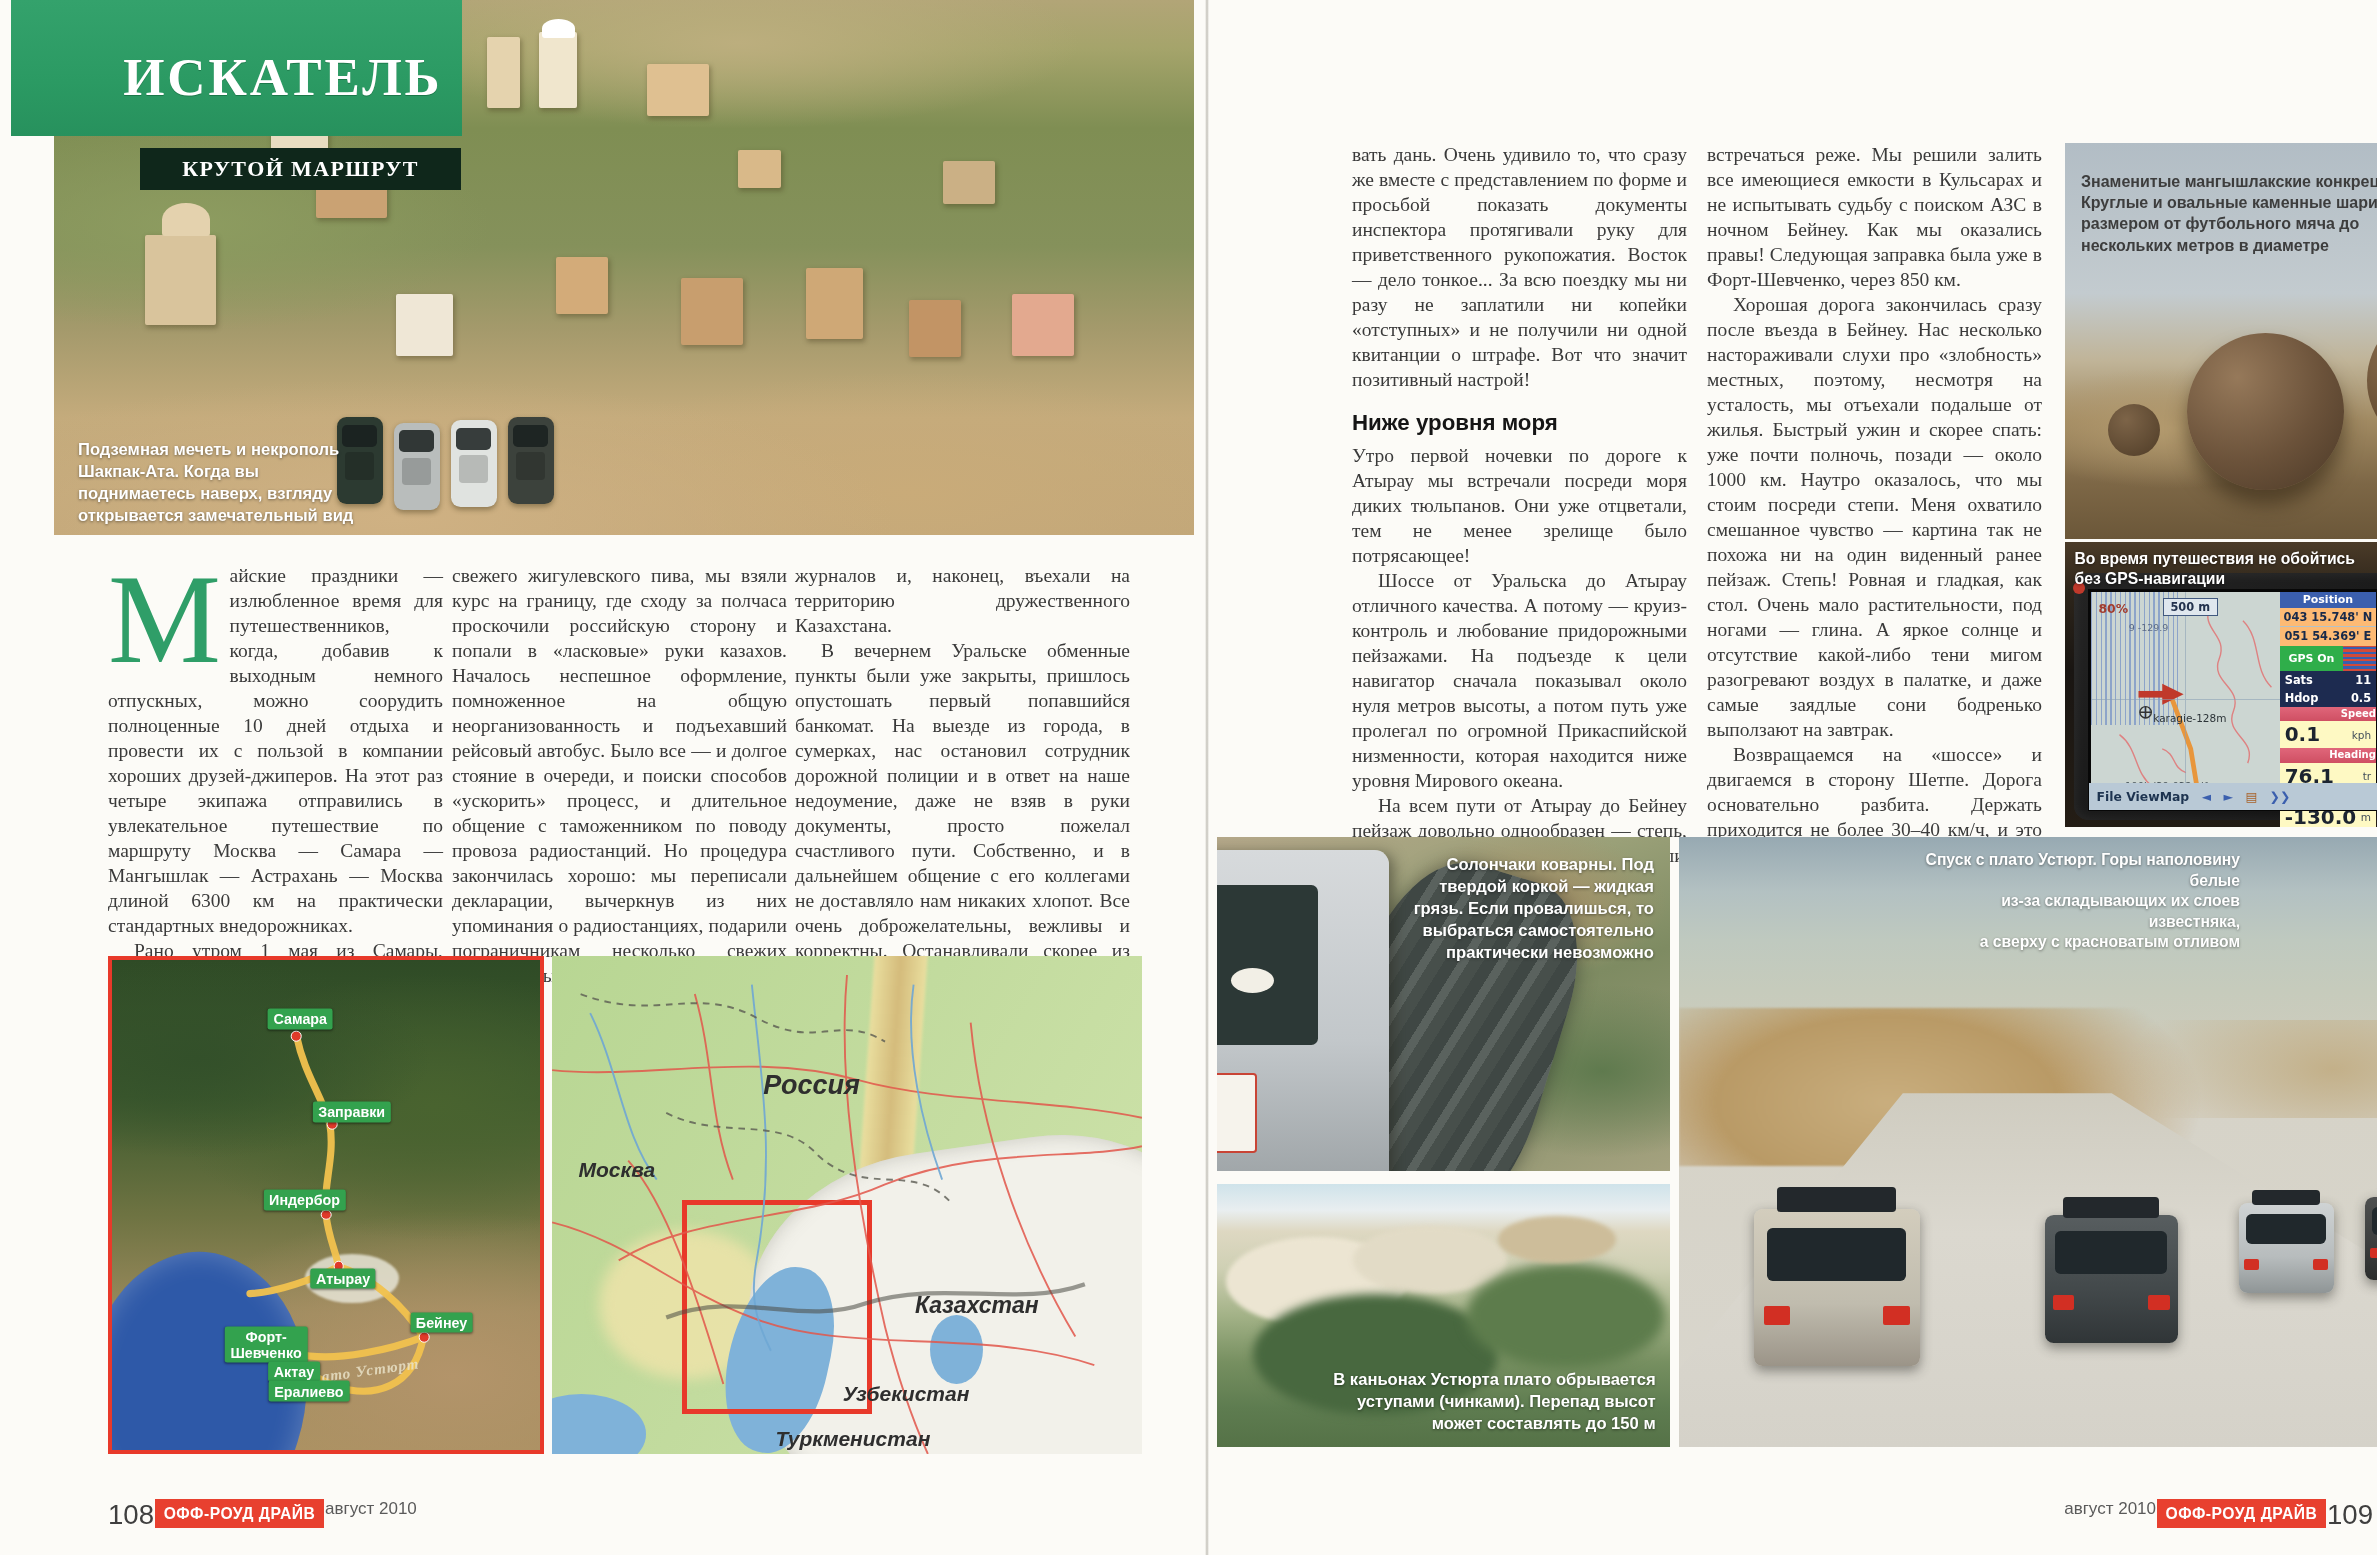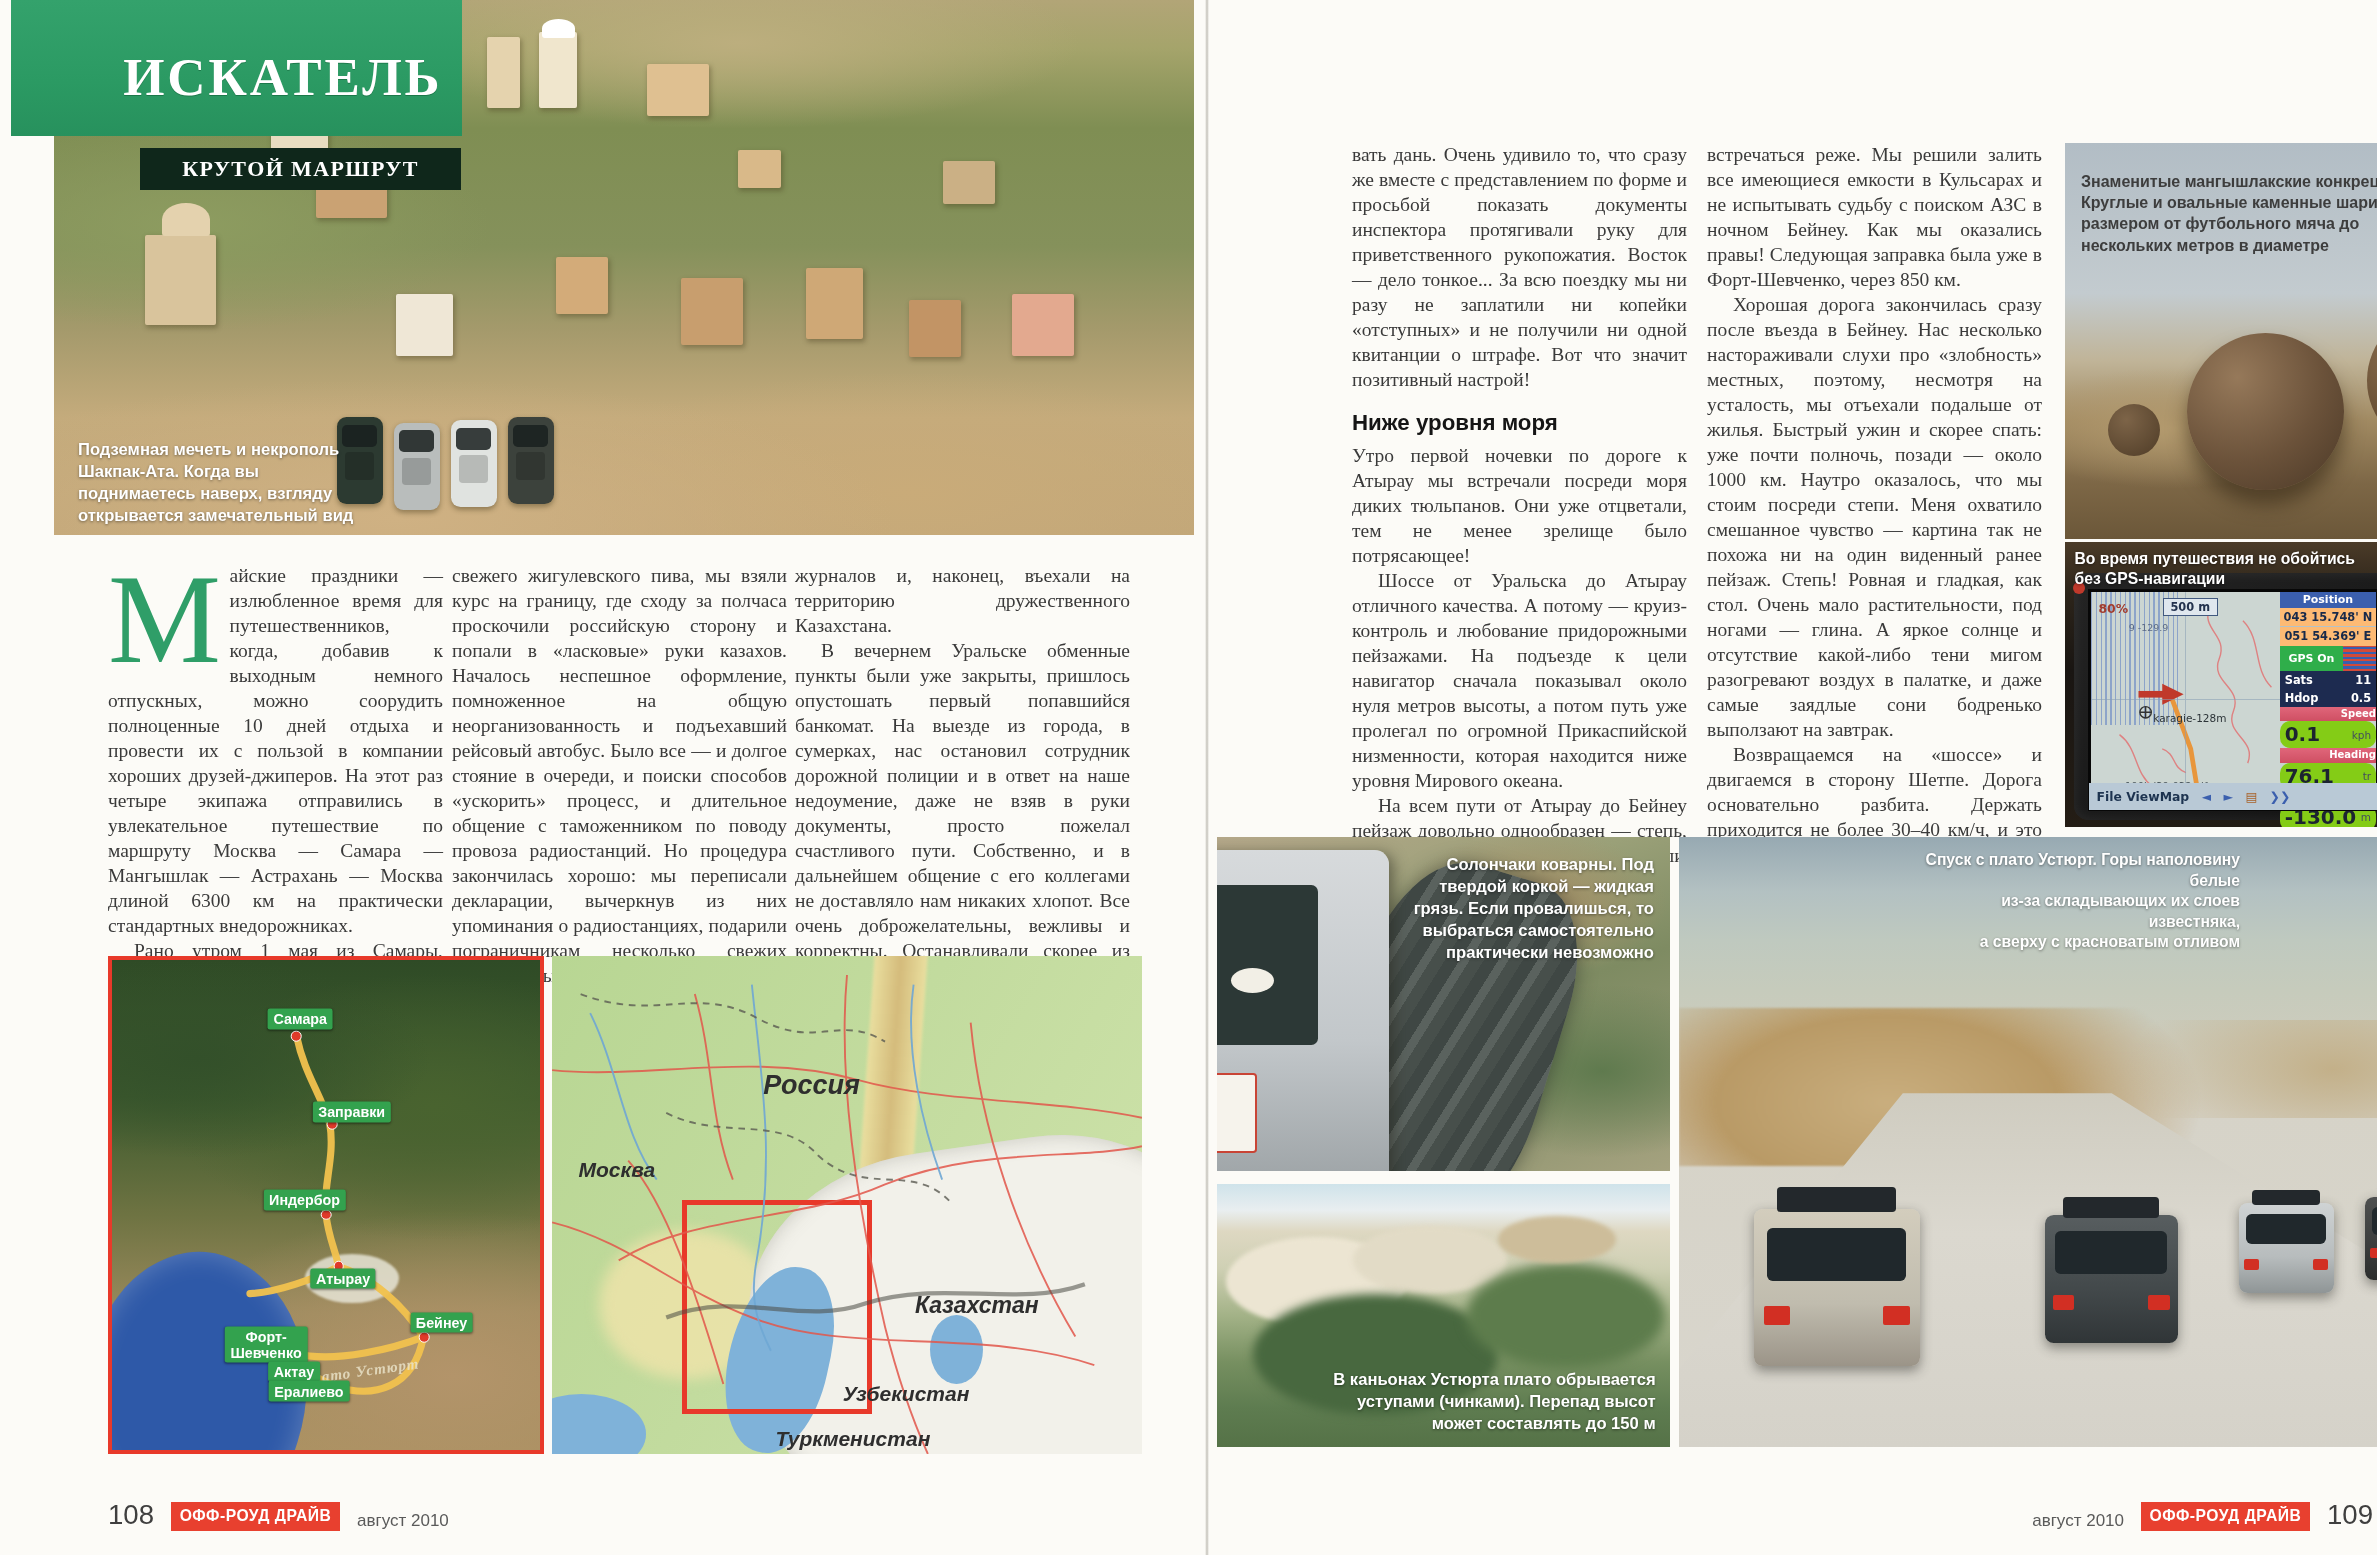--- a/index.html
+++ b/index.html
@@ -46,21 +46,21 @@
   #region-map{left:552px;width:590px;background:linear-gradient(120deg,#b8d693 0%,#c2db9e 45%,#cfe3ab 100%);}
   .kz-white{position:absolute;left:34%;top:38%;width:80%;height:75%;background:#f2f1ea;border-radius:40% 35% 30% 45%;transform:rotate(-8deg);box-shadow:inset 0 0 19px rgba(120,120,110,.35);}
   .ural-band{position:absolute;left:53%;top:-5%;width:9%;height:65%;background:linear-gradient(90deg,rgba(238,224,160,.9),rgba(214,184,120,.9),rgba(238,224,160,.9));transform:rotate(4deg);filter:blur(1.4px);}
   .steppe-tan{position:absolute;left:8%;top:55%;width:30%;height:30%;background:rgba(240,228,170,.8);border-radius:50%;filter:blur(6.7px);}
   .sea-casp{position:absolute;left:30%;top:62%;width:17%;height:38%;background:#7fb2d9;border-radius:55% 45% 50% 50%;transform:rotate(12deg);}
   .sea-aral{position:absolute;left:64%;top:72%;width:9%;height:14%;background:#7fb2d9;border-radius:50%;}
   .sea-black{position:absolute;left:-6%;top:88%;width:22%;height:16%;background:#7fb2d9;border-radius:50%;}
   .red-rect{position:absolute;left:22%;top:49%;width:30.5%;height:41%;border:5.2px solid #e8392a;}
   .geo-label{position:absolute;transform:translate(-50%,-50%);font:italic 700 22px "Liberation Sans",sans-serif;color:#2e2e2e;white-space:nowrap;z-index:4;}
   
-  .footer{position:absolute;top:1499px;display:flex;align-items:flex-end;gap:17px;font-family:"Liberation Sans",sans-serif;}
+  .footer{position:absolute;top:1499px;display:flex;align-items:flex-start;gap:1px;font-family:"Liberation Sans",sans-serif;}
   .pageno{font:400 27.6px "Liberation Sans",sans-serif;color:#3f3f3f;}
   .brand-badge{background:#e8402f;color:#fff;font:700 15.7px "Liberation Sans",sans-serif;padding:5.7px 8.6px;letter-spacing:0.5px;}
   .issue{font:400 17px "Liberation Sans",sans-serif;color:#5a5a5a;}
   
   .concretions{left:2065px;top:143px;width:360px;height:396px;background:
     radial-gradient(238px 86px at 30% 72%,#b39a6e 0%,rgba(179,154,110,0) 70%),
     linear-gradient(180deg,#b2bdc5 0%,#c3cbcf 38%,#c0b498 55%,#a18a62 70%,#7d6746 86%,#6b5739 100%);}
   .boulder{position:absolute;border-radius:50%;}
   .concr-cap{position:absolute;left:16px;top:27.6px;color:#3d3d3d;font:700 16px/21.4px "Liberation Sans",sans-serif;white-space:pre-line;text-shadow:none;}
   .gps-photo{left:2065px;top:542px;width:360px;height:285px;background:linear-gradient(180deg,#4b3b28 0%,#2c241a 18%,#191512 45%,#241d15 100%);}
@@ -75,21 +75,21 @@
   .mapfile{position:absolute;left:18%;top:88%;color:#4c585e;font:400 10px "DejaVu Sans",sans-serif;}
   .gpanel{width:96px;height:100%;display:flex;flex-direction:column;font-family:"DejaVu Sans",sans-serif;}
   .grow{display:flex;justify-content:space-between;align-items:center;padding:1px 4.8px;}
   .ghead{background:#3b5fae;color:#fff;font:700 11px/16px "DejaVu Sans",sans-serif;text-align:center;}
   .gcoords{background:#fdba74;color:#17294a;font:700 11.4px/14.7px "DejaVu Sans",sans-serif;text-align:center;padding:1.9px 0;}
   .gpson{display:flex;height:25px;}
   .gpson .on{background:#2fae4a;color:#fff;font:700 11px/25px "DejaVu Sans",sans-serif;flex:1;text-align:center;}
   .gpson .sig{width:33px;background:repeating-linear-gradient(0deg,#d24a3a 0 2.4px,#3b5fae 2.4px 4.8px);}
   .gnavy{background:#1d2b50;color:#fff;font:700 11.4px/16px "DejaVu Sans",sans-serif;}
   .gpink{background:linear-gradient(180deg,#e0667a,#cf4f63);color:#fff;font:700 10px/14.3px "DejaVu Sans",sans-serif;text-align:right;}
-  .gval{background:#84cc16;color:#1c2430;border-radius:10px;}
+  .gval{background:#fef9c3;color:#1c2430;}
   .gval .big{font:700 20px/25px "DejaVu Sans",sans-serif;}
   .gval .unit{font:400 10.5px "DejaVu Sans",sans-serif;color:#44505c;}
   .gtoolbar{position:absolute;left:14.3px;bottom:9.5px;width:285px;height:27px;background:#b9c9d6;border:1.4px solid #070707;border-top:none;display:flex;align-items:center;gap:12.4px;padding:0 7.6px;color:#1d3350;font:700 12.4px "DejaVu Sans",sans-serif;}
   .redled{position:absolute;left:-1px;top:8.6px;width:12.4px;height:12.4px;border-radius:50%;background:#c0392b;}
   .mud{left:1217px;top:837px;width:453px;height:334px;background:
     radial-gradient(190px 105px at 70% 20%,#a78f66 0%,rgba(167,143,102,0) 70%),
     radial-gradient(238px 124px at 85% 70%,#5f7a4e 0%,rgba(95,122,78,0) 70%),
     linear-gradient(160deg,#b5a88a 0%,#9aa078 30%,#7e8b62 55%,#8f9570 78%,#a5a27f 100%);}
   .mudrut{position:absolute;left:28%;top:8%;width:46%;height:110%;background:
      repeating-linear-gradient(105deg,#3f4744 0 12.4px,#5a625e 12.4px 21px,#474f4b 21px 33px);transform:rotate(17deg);border-radius:38% 30% 40% 30%;box-shadow:0 0 19px rgba(30,35,32,.5);}

